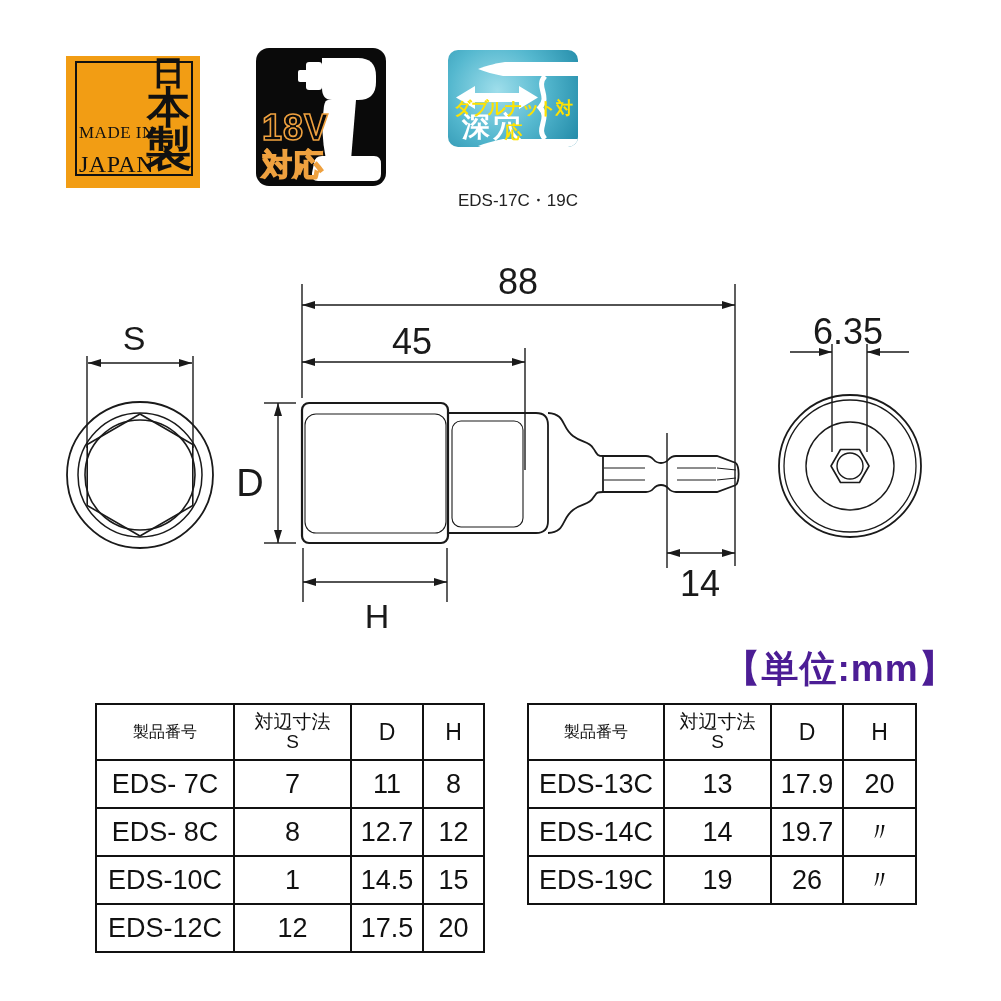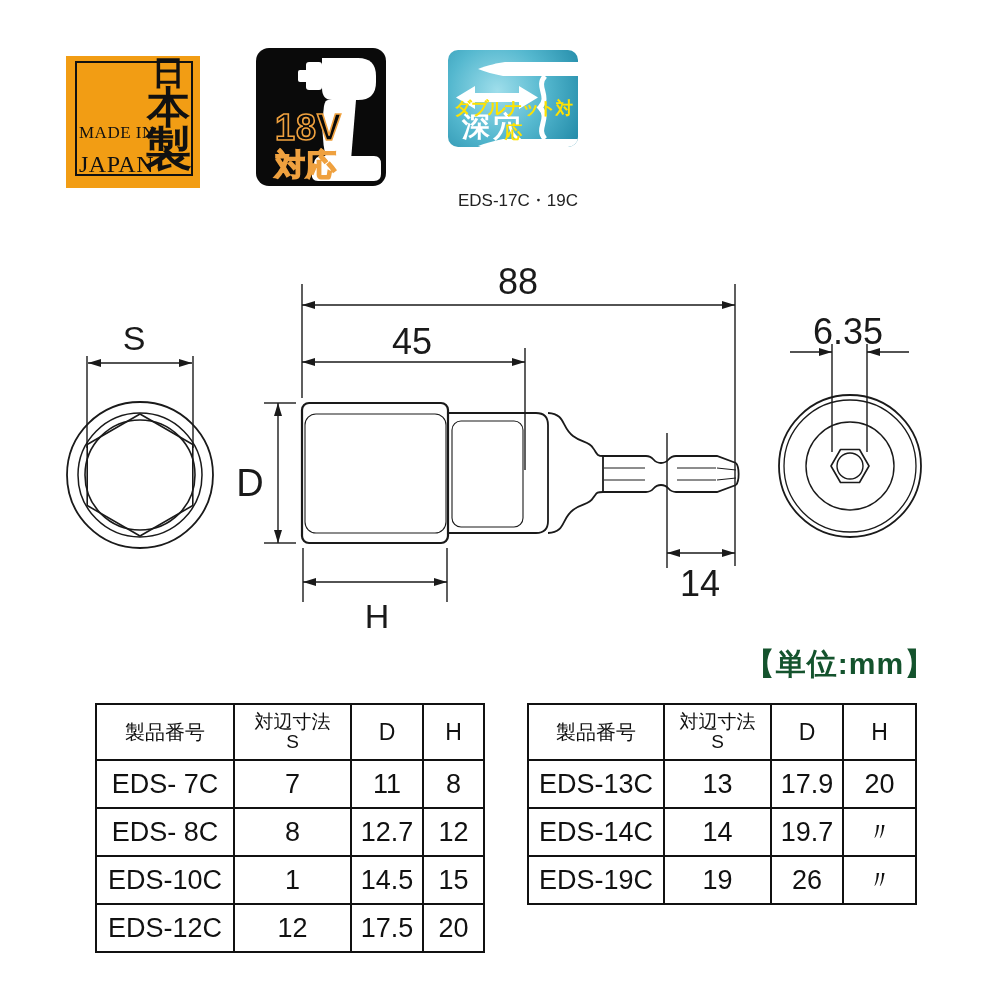--- a/index.html
+++ b/index.html
@@ -12,50 +12,50 @@
   .b1-en{position:absolute;left:13px;top:68px;color:#111;
          font-family:"Liberation Serif","DejaVu Serif",serif;line-height:1.0;}
   .b1-made{font-size:17px;letter-spacing:0.5px;}
   .b1-japan{font-size:24px;letter-spacing:0.5px;margin-top:11px;}
   .b1-jp{position:absolute;right:8px;top:2px;display:flex;flex-direction:column;align-items:center;
          color:#111;font-family:"Liberation Serif","DejaVu Serif",serif;font-weight:700;line-height:0.92;}
 
   .badge2{position:absolute;left:256px;top:48px;width:130px;height:138px;background:var(--c-badge2-bg,#0a0a0a);
           border-radius:13px;overflow:hidden;}
   .badge2 svg{position:absolute;left:0;top:0;}
-  .b2-text{position:absolute;left:19px;top:62px;font-weight:700;line-height:1.0;
+  .b2-text{position:absolute;left:6px;top:62px;font-weight:700;line-height:1.0;
            color:var(--c-badge2-bg,#0a0a0a);-webkit-text-stroke:1.6px var(--c-accent,#EFA13F);
            text-shadow:0 0 0 var(--c-accent,#EFA13F);}
   .b2-volt{font-size:36px;letter-spacing:1px;}
   .b2-compat{font-size:30px;margin-top:4px;letter-spacing:1px;}
 
   .badge3{position:absolute;left:448px;top:50px;width:130px;height:97px;border-radius:10px;overflow:hidden;
           background:radial-gradient(circle at 38% 42%, var(--c-teal-light,#9FDEEB) 0%, #55B8CF 48%, var(--c-teal-dark,#1E87A5) 100%);}
   .badge3 svg{position:absolute;left:0;top:0;}
   .b3-label{position:absolute;left:14px;top:58px;color:#fff;font-weight:700;font-size:28px;letter-spacing:3px;}
   .b3-banner{position:absolute;left:0;bottom:3px;width:100%;text-align:center;color:var(--c-yellow,#FFE200);
              font-weight:700;font-size:17.5px;letter-spacing:-1px;}
   .b3-caption{position:absolute;left:448px;top:189px;width:130px;text-align:right;
               font-size:17px;color:#222;}
 
   
   .drawing{position:absolute;left:0;top:0;}
   .drawing text{font-family:"Liberation Sans","DejaVu Sans",sans-serif;}
 
   
   .unit-label{position:absolute;left:722px;top:644px;width:236px;text-align:center;
-              font-size:30px;font-weight:700;letter-spacing:1px;color:#14532d;}
+              font-size:37px;font-weight:700;letter-spacing:1px;color:#4c1d95;}
 
   
   table.spec{position:absolute;border-collapse:collapse;table-layout:fixed;background:#fff;
              text-align:center;color:#111;}
   table.spec th,table.spec td{border:2px solid #111;padding:0;overflow:hidden;}
   table.spec thead th{height:54px;font-weight:400;}
   table.spec td{height:46px;font-size:27px;font-weight:400;}
-  .hdr-product{font-size:20px;}
+  .hdr-product{font-size:16px;}
   .hdr-s{font-size:19px;line-height:1.05;}
   .hdr-dh{font-size:23px;}
   .spec-left{left:95px;top:703px;}
   .spec-right{left:527px;top:703px;}
 </style>
 </head>
 <body>
 
 <div class="stage">
 

